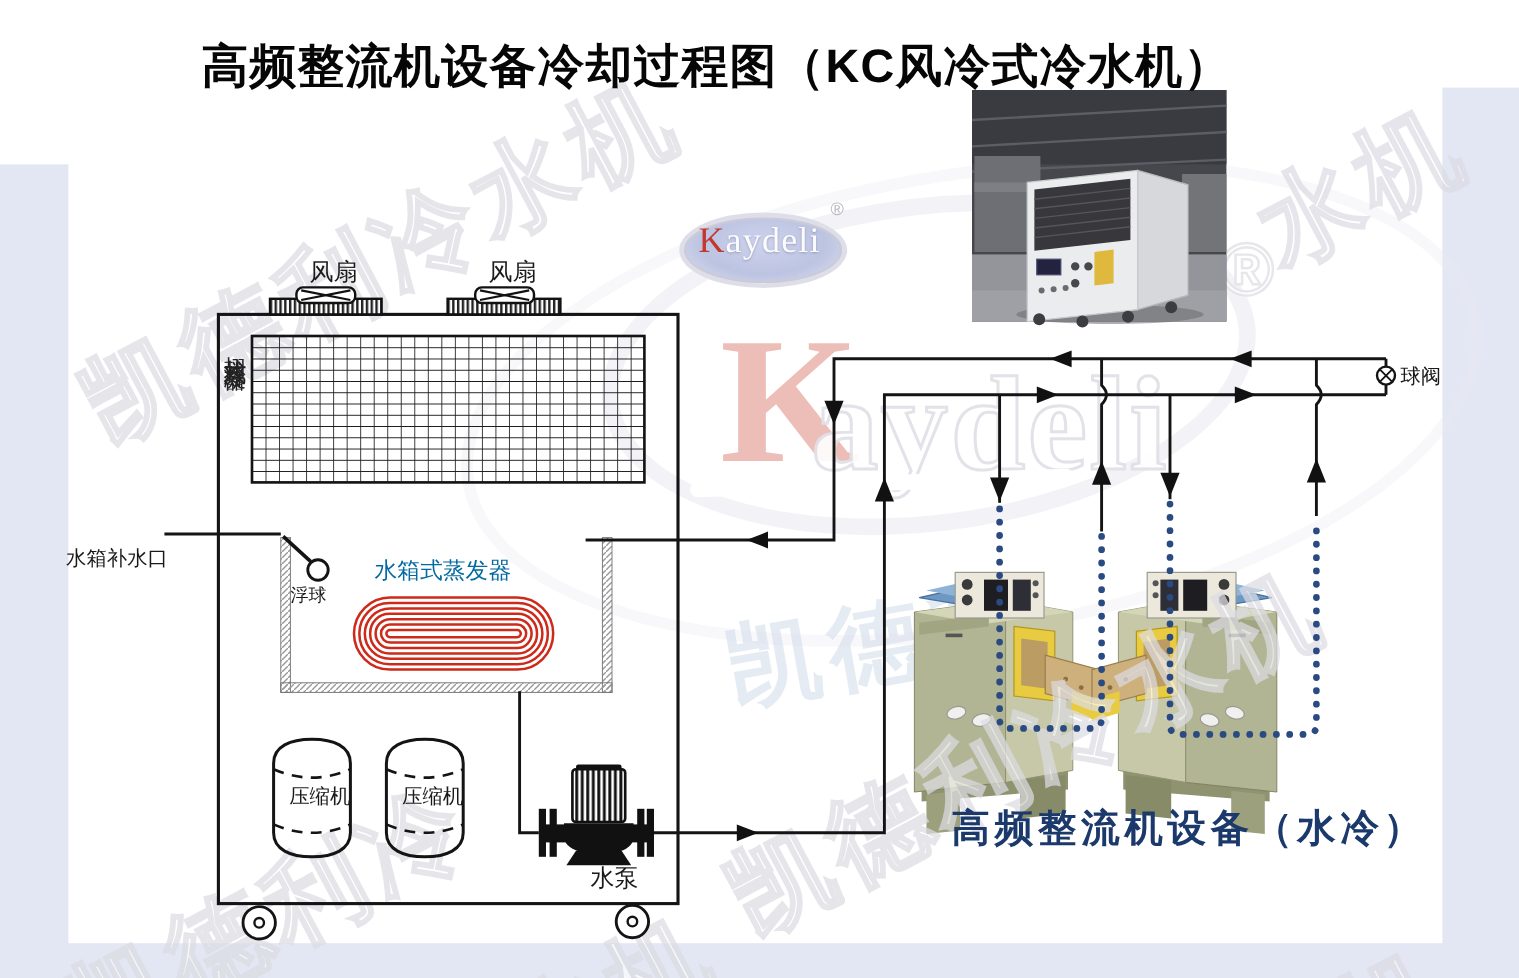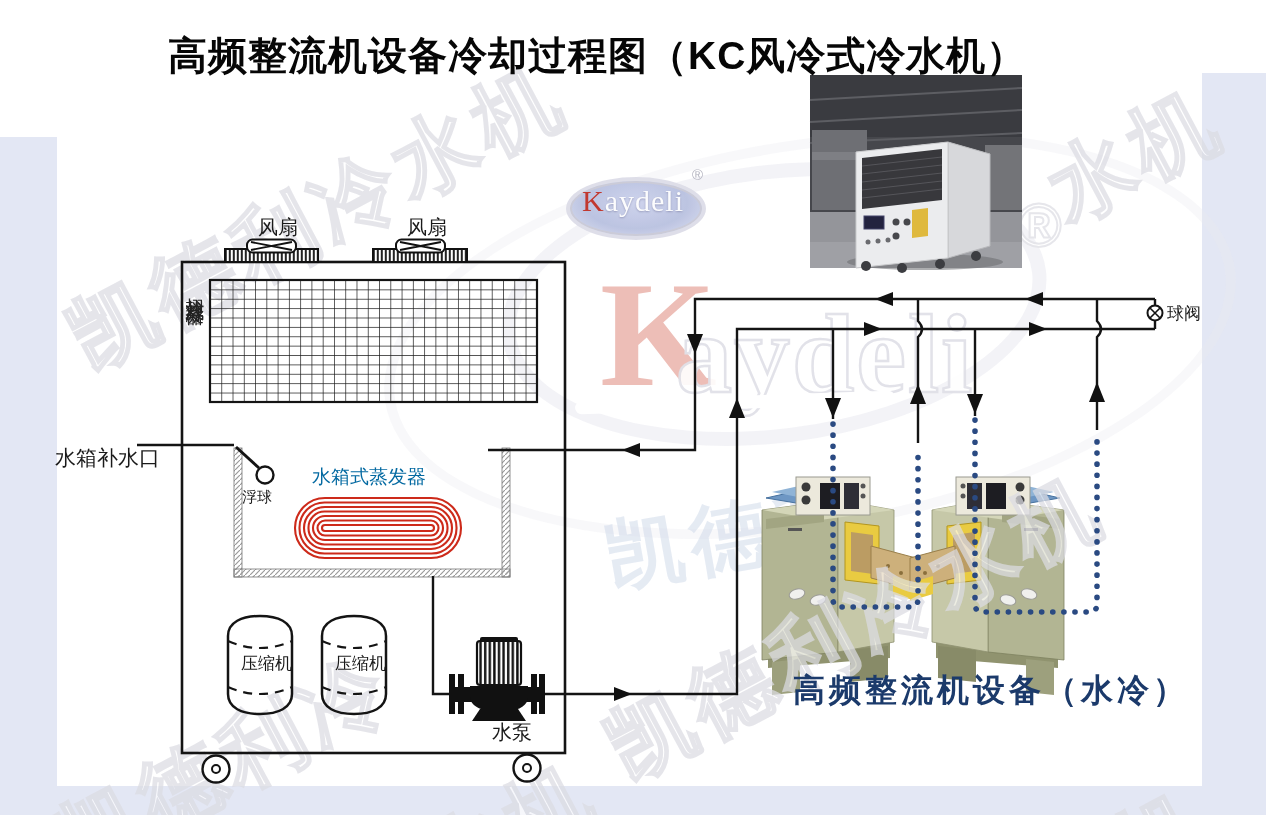--- a/index.html
+++ b/index.html
@@ -259,21 +259,21 @@
     </g>
   </svg>
 
   <div class="lbl title">高频整流机设备冷却过程图（KC风冷式冷水机）</div>
 
   <div class="lbl center" style="left:245px;top:216px;width:53px;font-size:20px;">风扇</div>
   <div class="lbl center" style="left:394px;top:216px;width:53px;font-size:20px;">风扇</div>
 
   <div class="lbl vert" style="left:184px;top:282px;font-size:19px;color:#222;">翅片式冷凝器</div>
 
-  <div class="lbl" style="left:55px;top:446px;font-size:21px;">水箱补水口</div>
+  <div class="lbl" style="left:55px;top:456px;font-size:17px;">水箱补水口</div>
   <div class="lbl" style="left:312px;top:466px;font-size:19px;color:#0369a1;">水箱式蒸发器</div>
   <div class="lbl" style="left:242px;top:488px;font-size:15px;">浮球</div>
 
   <div class="lbl center" style="left:228px;top:654px;width:64px;font-size:17px;">压缩机</div>
   <div class="lbl center" style="left:322px;top:654px;width:64px;font-size:17px;">压缩机</div>
 
   <div class="lbl center" style="left:468px;top:721px;width:64px;font-size:20px;">水泵</div>
 
   <div class="lbl" style="left:1167px;top:304px;font-size:17px;">球阀</div>
 

